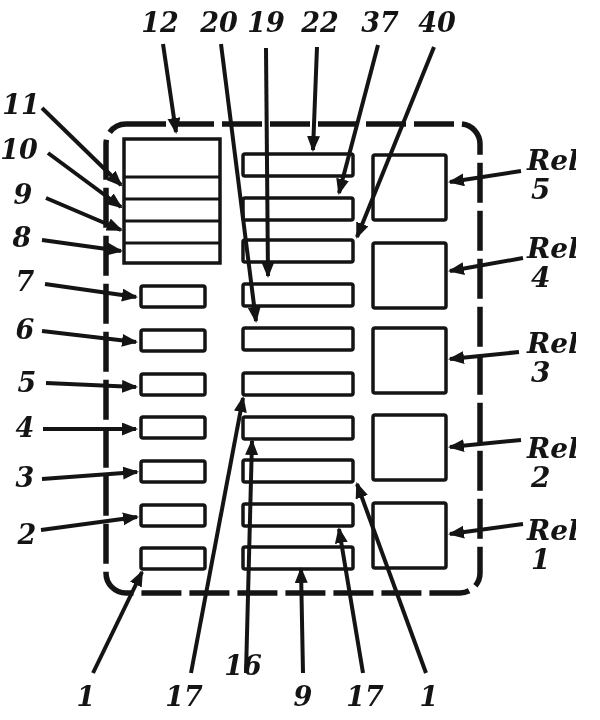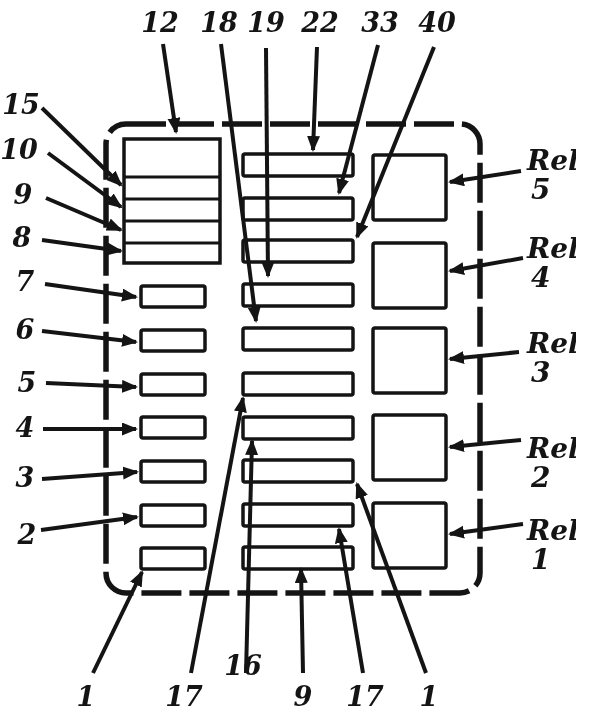--- a/index.html
+++ b/index.html
@@ -114,27 +114,27 @@
     <line class="arrow" marker-end="url(#ah)" x1="426" y1="673" x2="357" y2="484"></line>
 
     <line class="arrow" marker-end="url(#ah)" x1="521" y1="171" x2="450" y2="182"></line>
     <line class="arrow" marker-end="url(#ah)" x1="523" y1="258" x2="450" y2="271"></line>
     <line class="arrow" marker-end="url(#ah)" x1="519" y1="352" x2="450" y2="359"></line>
     <line class="arrow" marker-end="url(#ah)" x1="521" y1="440" x2="450" y2="447"></line>
     <line class="arrow" marker-end="url(#ah)" x1="523" y1="524" x2="450" y2="534"></line>
   </svg>
 
   <div class="num" style="left:160px;top:9px">12</div>
-  <div class="num" style="left:219px;top:9px">18</div>
+  <div class="num" style="left:219px;top:9px">20</div>
   <div class="num" style="left:266px;top:9px">19</div>
   <div class="num" style="left:320px;top:9px">22</div>
-  <div class="num" style="left:380px;top:9px">33</div>
+  <div class="num" style="left:380px;top:9px">37</div>
   <div class="num" style="left:437px;top:9px">40</div>
 
-  <div class="num" style="left:21px;top:91px">15</div>
+  <div class="num" style="left:21px;top:91px">11</div>
   <div class="num" style="left:19px;top:136px">10</div>
   <div class="num" style="left:23px;top:181px">9</div>
   <div class="num" style="left:22px;top:224px">8</div>
   <div class="num" style="left:25px;top:268px">7</div>
   <div class="num" style="left:25px;top:316px">6</div>
   <div class="num" style="left:27px;top:369px">5</div>
   <div class="num" style="left:25px;top:414px">4</div>
   <div class="num" style="left:25px;top:464px">3</div>
   <div class="num" style="left:27px;top:521px">2</div>
 

